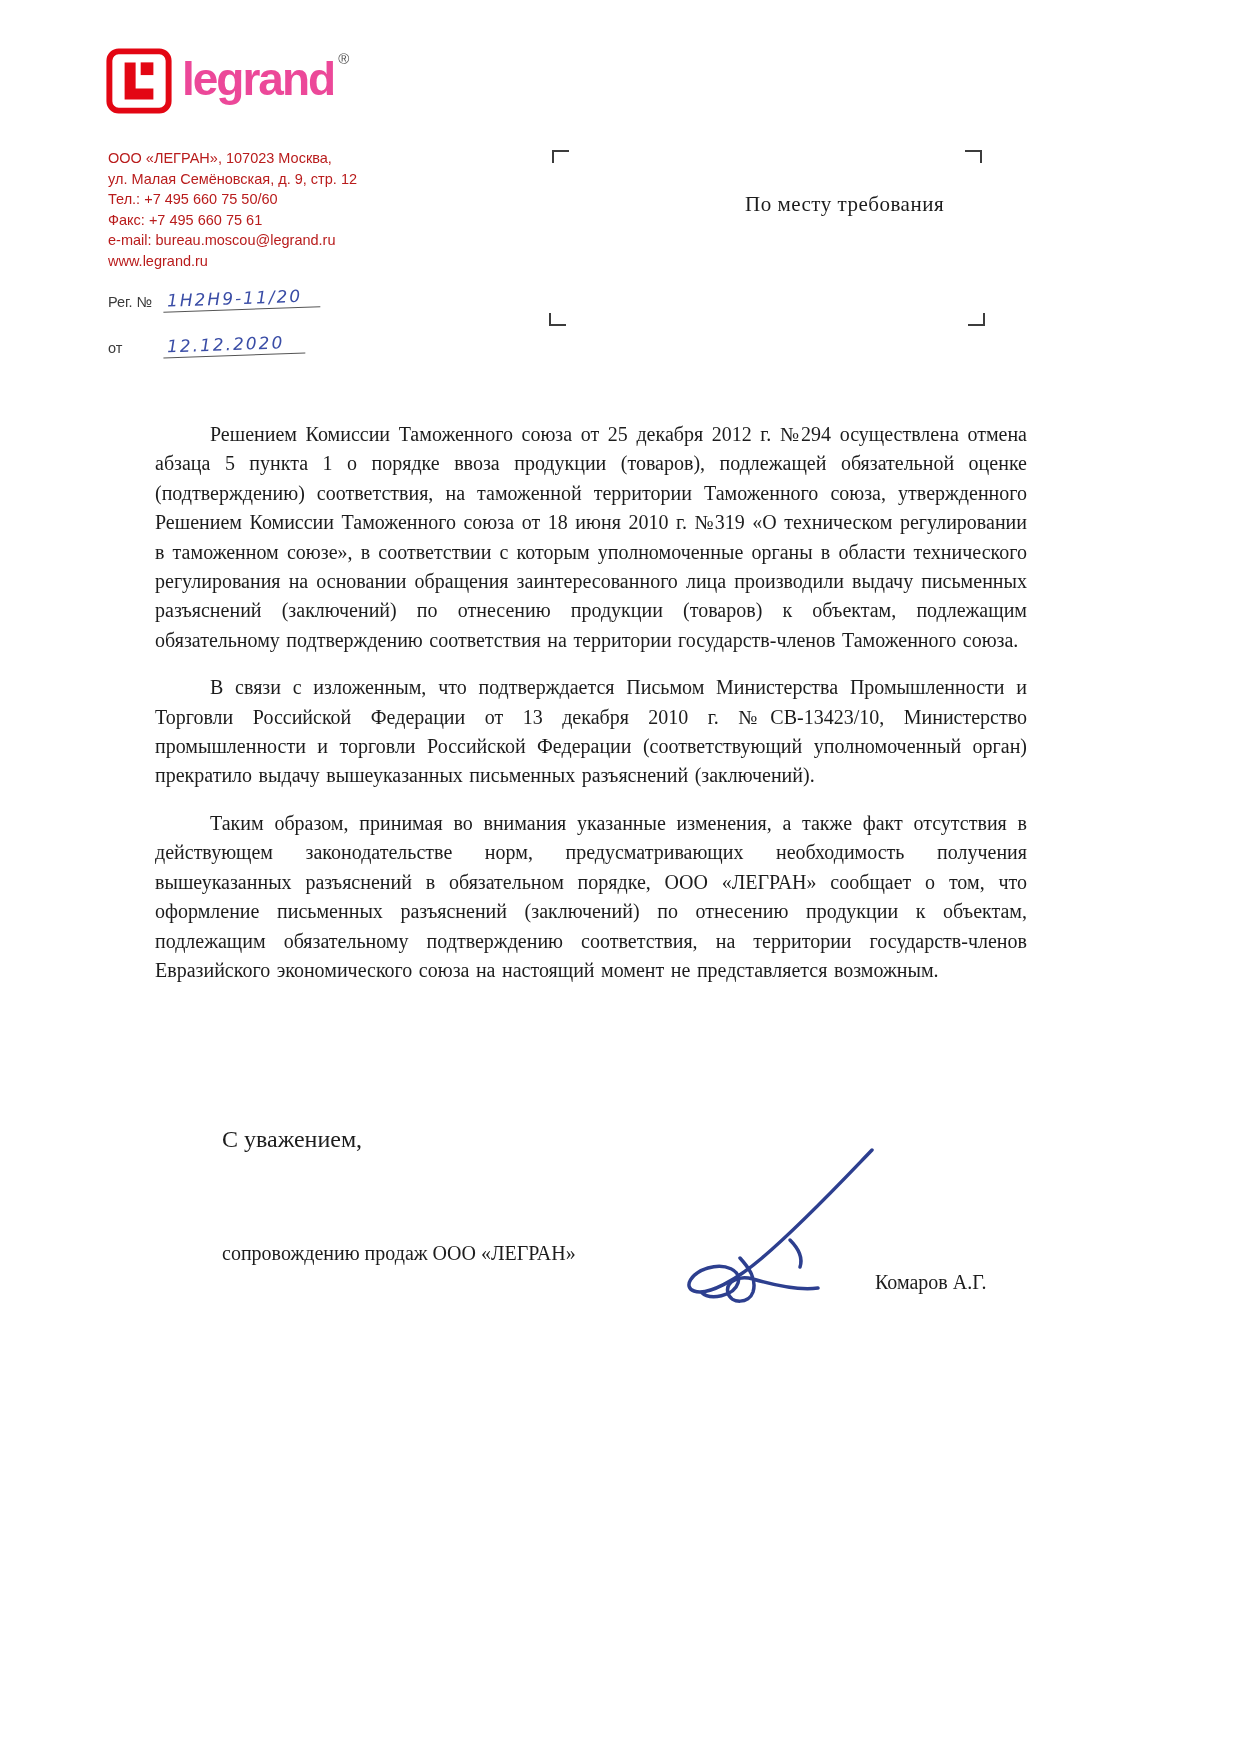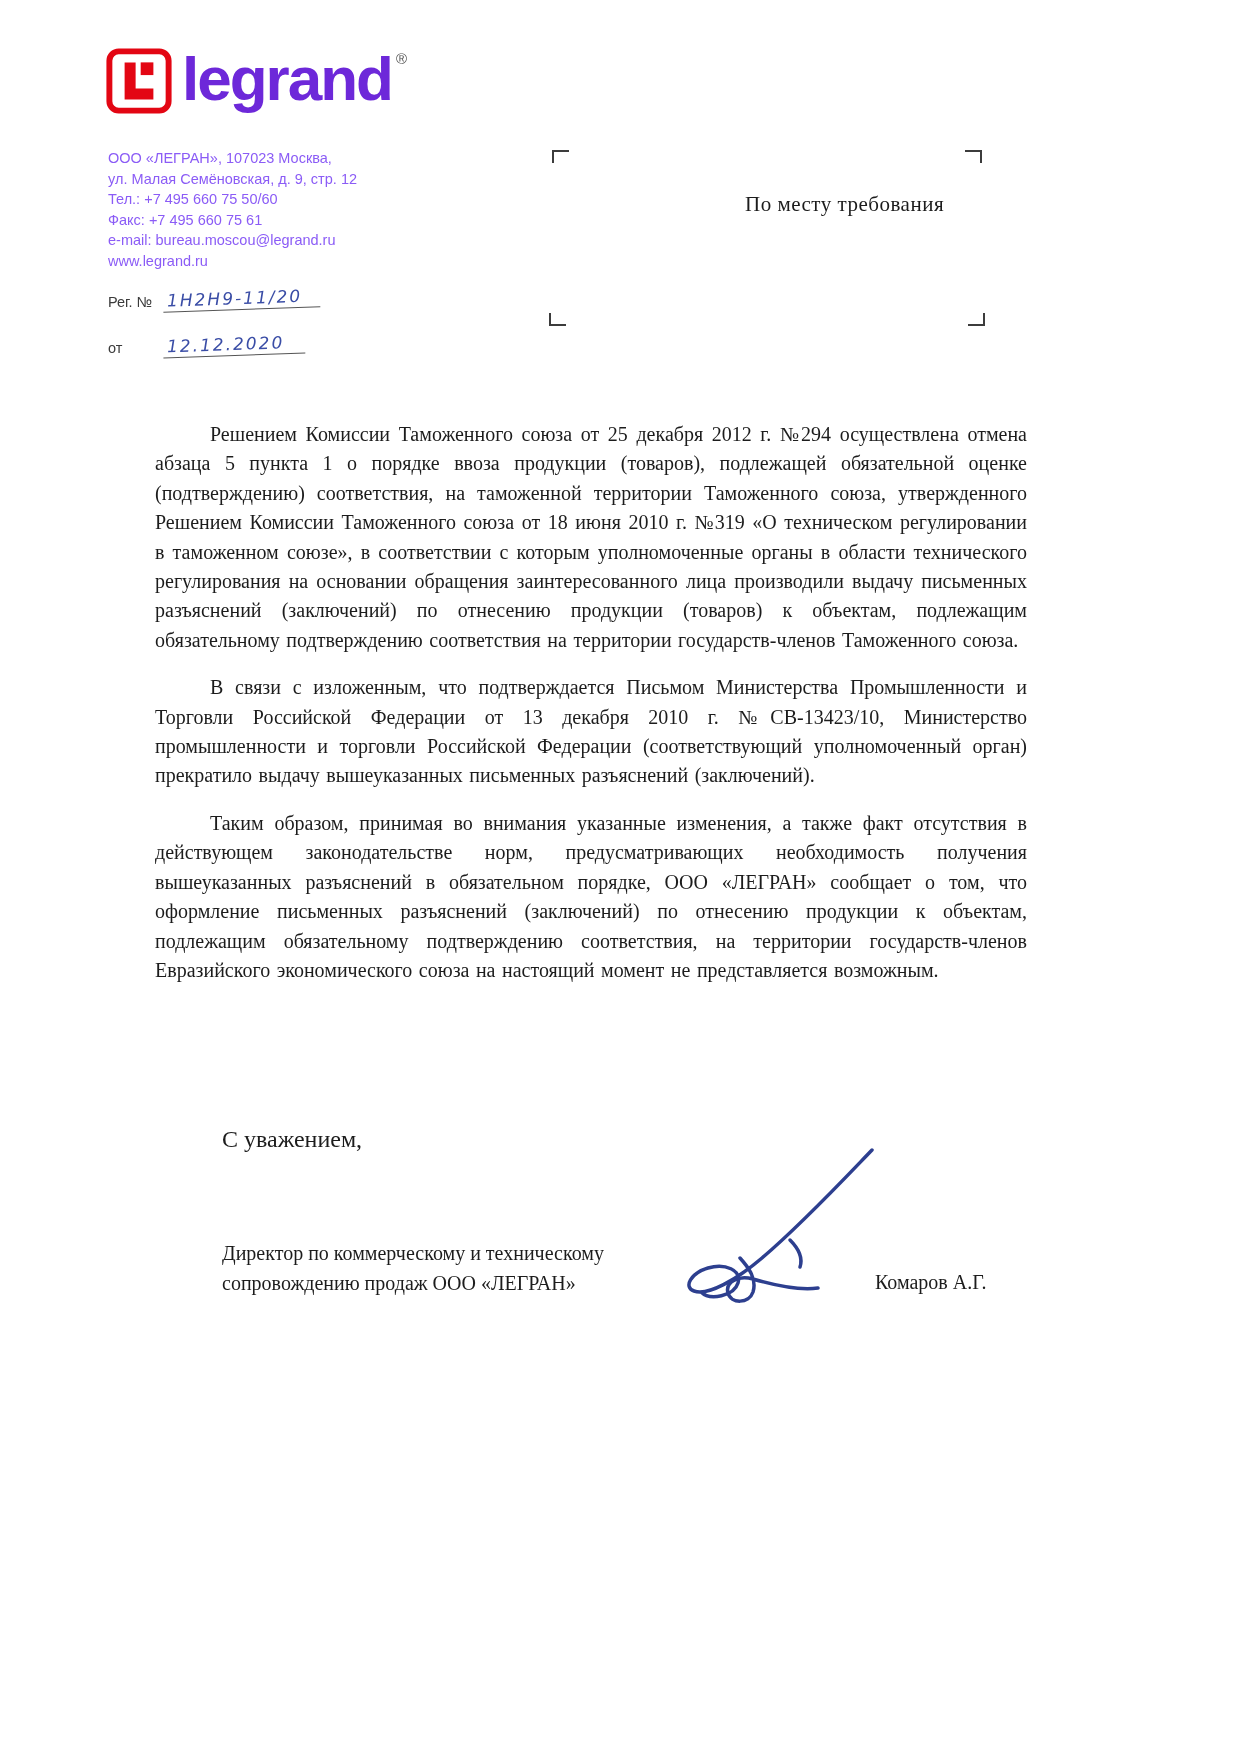--- a/index.html
+++ b/index.html
@@ -11,32 +11,32 @@
     overflow:hidden;
     font-family:"Liberation Serif", serif;
     color:#1c1c1c;
   }
 
   
   .brand-block{position:absolute;left:106px;top:48px;display:flex;align-items:flex-start;}
   .brand-icon{width:66px;height:66px;margin-right:10px;}
   .brand-word{
     font-family:"Liberation Sans", sans-serif;
-    font-weight:bold;color:#6d28d9;
-    font-size:62px;line-height:62px;letter-spacing:-2px;
+    font-weight:bold;color:#ec4899;
+    font-size:46px;line-height:62px;letter-spacing:-2px;
   }
   .brand-reg{
     font-family:"Liberation Sans", sans-serif;
     font-size:15px;color:#555;margin-left:4px;margin-top:2px;
   }
 
   .address-block{
     position:absolute;left:108px;top:148px;
     font-family:"Liberation Sans", sans-serif;
-    font-size:14.5px;line-height:20.5px;color:#8b5cf6;
+    font-size:14.5px;line-height:20.5px;color:#b91c1c;
   }
   .address-block div{white-space:nowrap;}
 
   .regnum-block{
     position:absolute;left:108px;top:288px;
     font-family:"Liberation Sans", sans-serif;
     font-size:14.5px;color:#3b3b3b;
   }
   .reg-row{display:flex;align-items:flex-end;margin-bottom:24px;}
   .reg-row .lbl{width:55px;}
@@ -134,21 +134,20 @@
 
   <div class="letter">
     <p>Решением Комиссии Таможенного союза от 25 декабря 2012 г. №294 осуществлена отмена абзаца 5 пункта 1 о порядке ввоза продукции (товаров), подлежащей обязательной оценке (подтверждению) соответствия, на таможенной территории Таможенного союза, утвержденного Решением Комиссии Таможенного союза от 18 июня 2010 г. №319 «О техническом регулировании в таможенном союзе», в соответствии с которым уполномоченные органы в области технического регулирования на основании обращения заинтересованного лица производили выдачу письменных разъяснений (заключений) по отнесению продукции (товаров) к объектам, подлежащим обязательному подтверждению соответствия на территории государств-членов Таможенного союза.</p>
     <p>В связи с изложенным, что подтверждается Письмом Министерства Промышленности и Торговли Российской Федерации от 13 декабря 2010 г. №СВ-13423/10, Министерство промышленности и торговли Российской Федерации (соответствующий уполномоченный орган) прекратило выдачу вышеуказанных письменных разъяснений (заключений).</p>
     <p>Таким образом, принимая во внимания указанные изменения, а также факт отсутствия в действующем законодательстве норм, предусматривающих необходимость получения вышеуказанных разъяснений в обязательном порядке, ООО «ЛЕГРАН» сообщает о том, что оформление письменных разъяснений (заключений) по отнесению продукции к объектам, подлежащим обязательному подтверждению соответствия, на территории государств-членов Евразийского экономического союза на настоящий момент не представляется возможным.</p>
   </div>
 
   <div class="closing">С уважением,</div>
 
   <div class="signer-title">
-    <div>Директор по коммерческому и техническому</div>
     <div>сопровождению продаж ООО «ЛЕГРАН»</div>
   </div>
 
   <svg class="signature" viewBox="0 0 250 175" xmlns="http://www.w3.org/2000/svg">
     <g fill="none" stroke="#2d3f8f" stroke-width="3.5" stroke-linecap="round" stroke-linejoin="round">
       <path d="M232,10 C205,38 162,84 122,118 C96,140 68,156 54,151 C43,147 51,133 68,128 C85,123 102,130 98,143 C94,156 70,161 61,152"></path>
       <path d="M100,118 C109,128 117,139 113,152 C109,164 91,164 88,153 C85,142 98,135 113,139 C130,144 156,151 178,148"></path>
       <path d="M150,100 C158,108 163,118 160,127"></path>
     </g>
   </svg>

